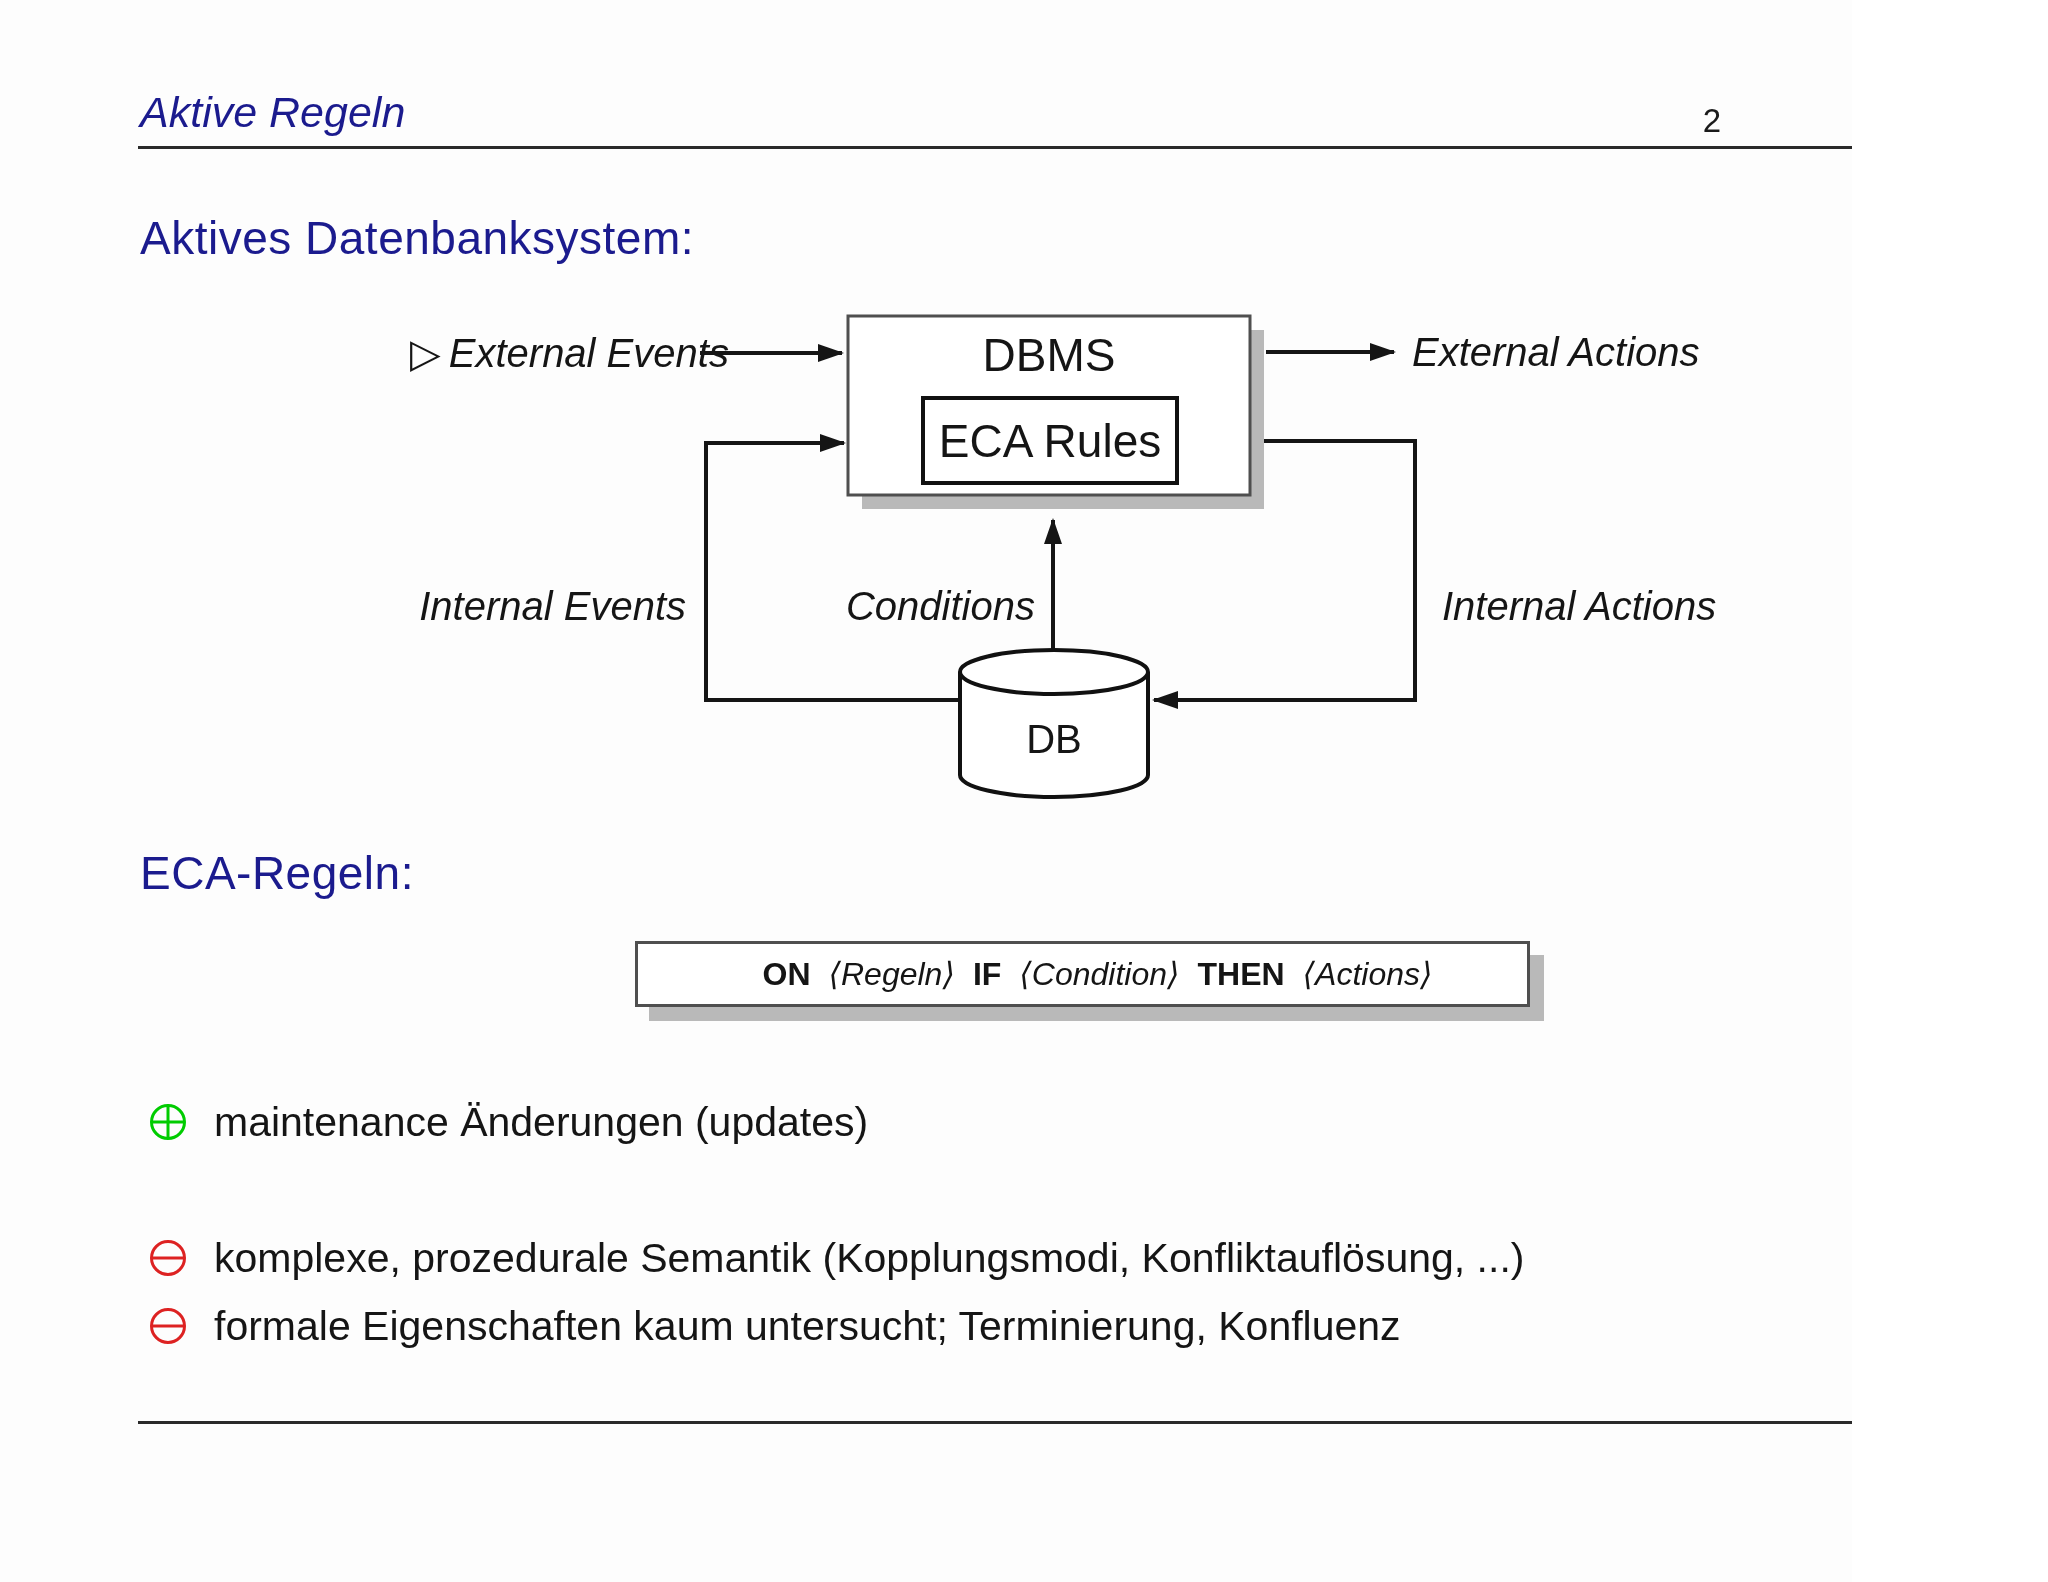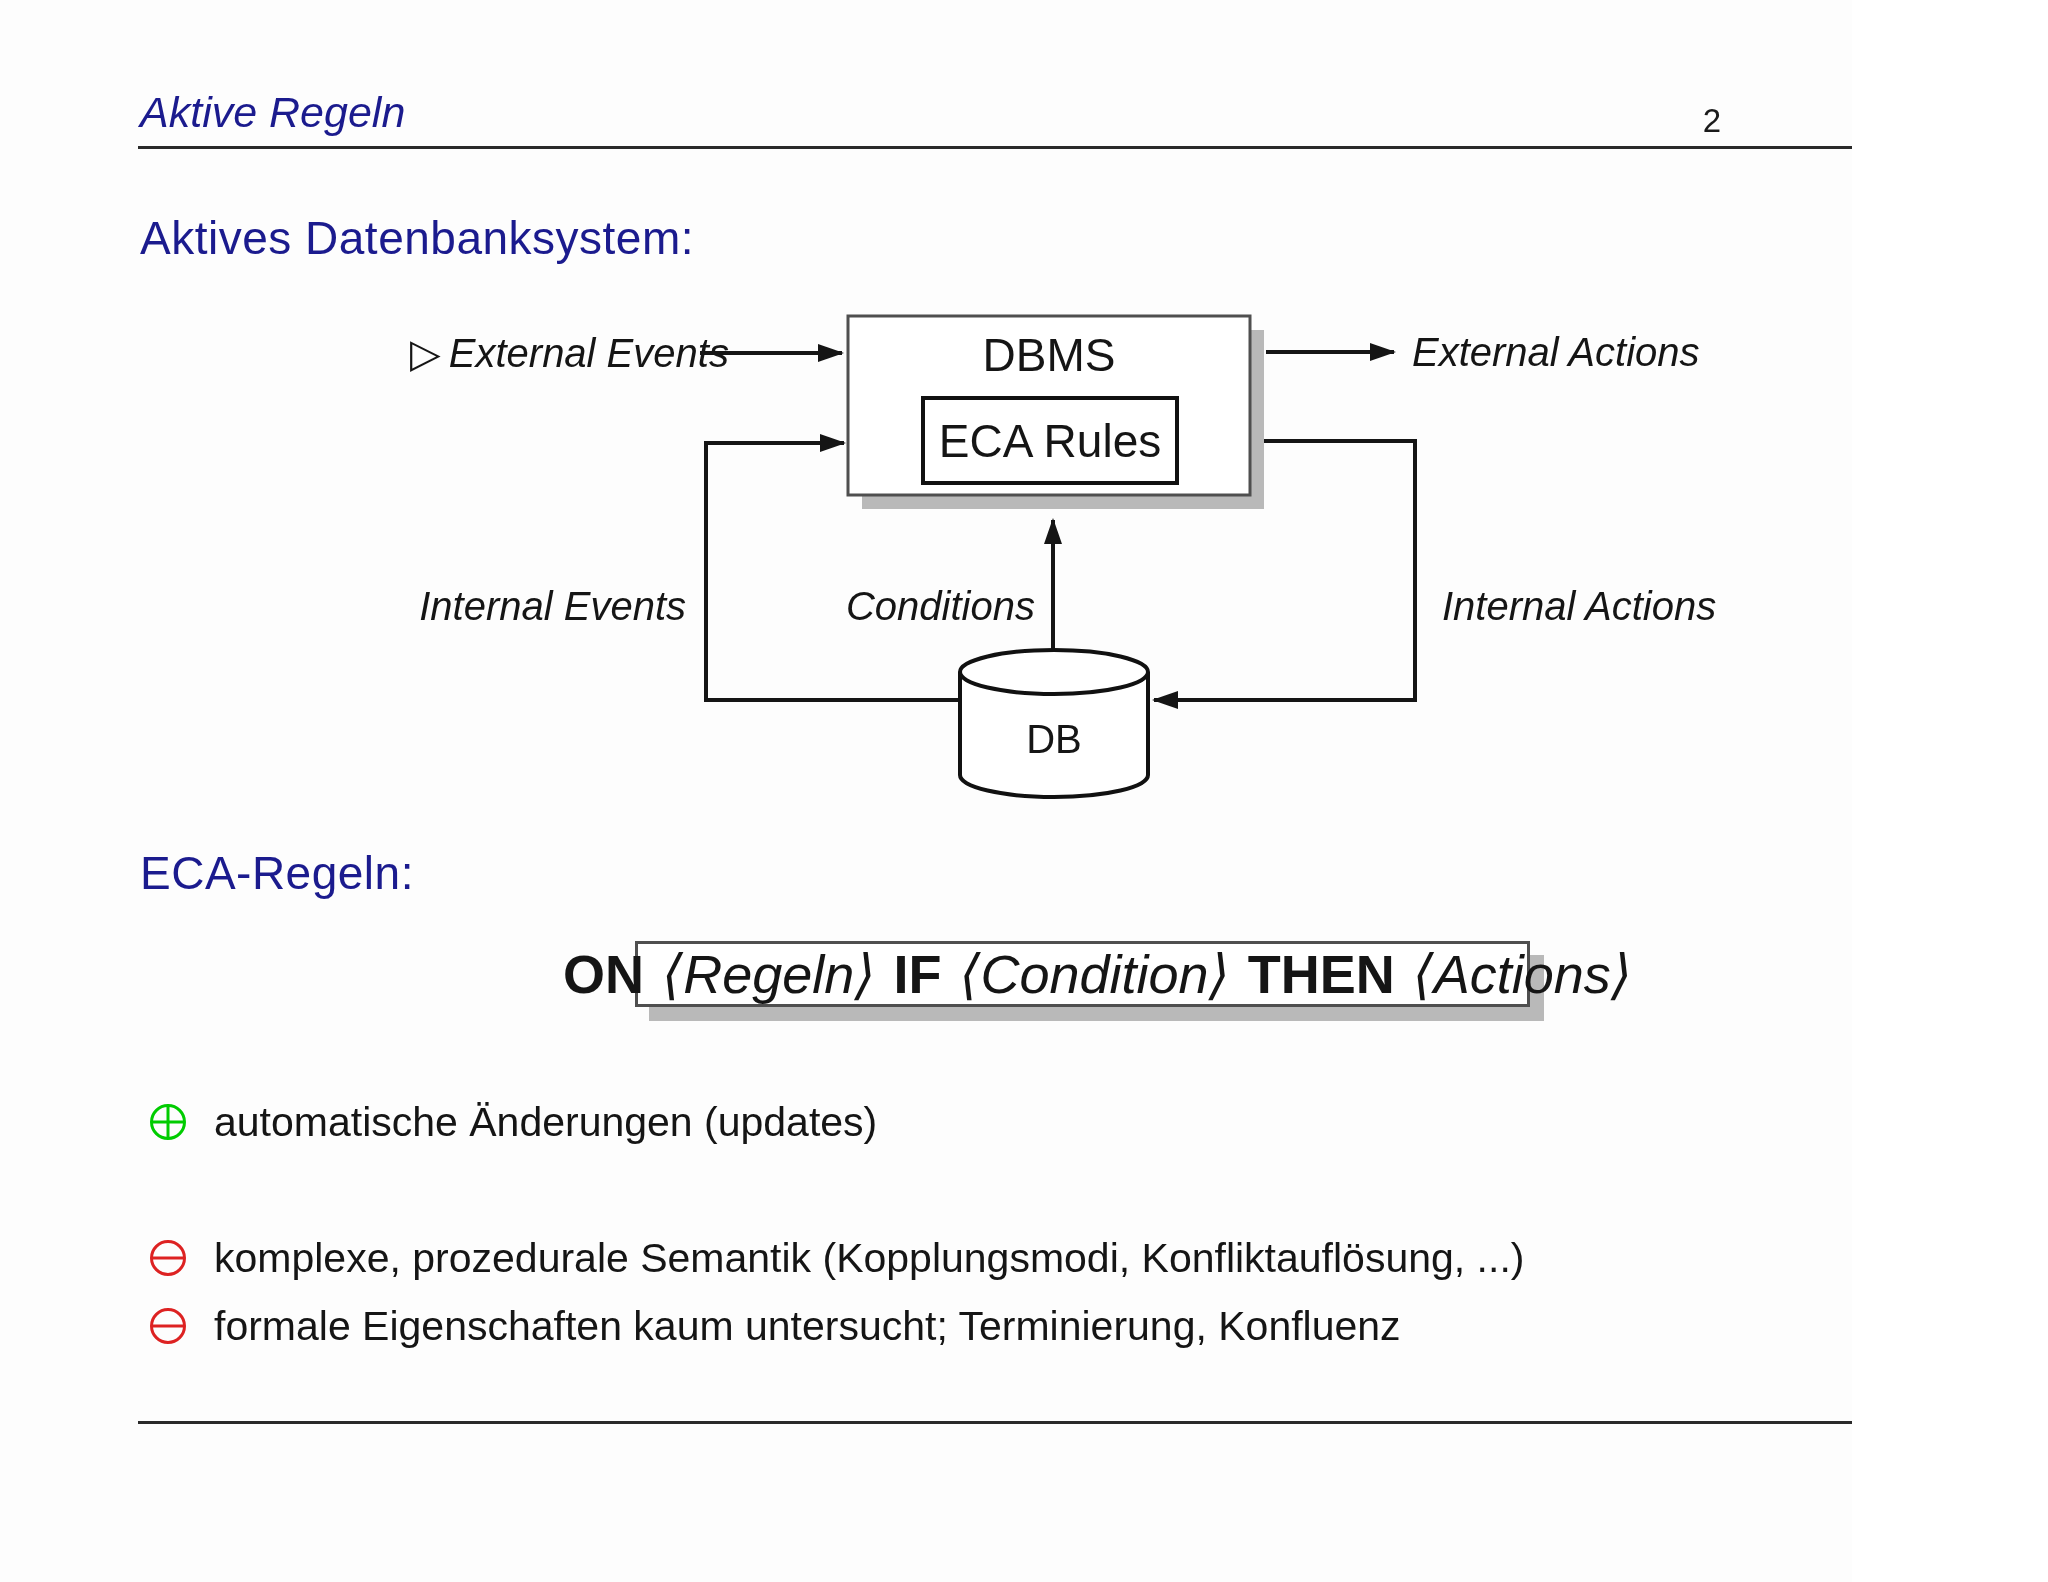--- a/index.html
+++ b/index.html
@@ -23,21 +23,21 @@
   .sh1{top:211px;}
   .sh2{top:846px;}
   .diagram-svg{left:0;top:0;width:2048px;height:1582px;}
   .dlabel{font-size:40px;font-style:italic;fill:#151515;}
   .dbox-label{font-size:46px;fill:#151515;}
   .eca-rule-box{
     left:635px;top:941px;width:895px;height:66px;box-sizing:border-box;
     background:#ffffff;border:3px solid #4f4f4f;
     box-shadow:14px 14px 0 #b9b9b9;
     display:flex;align-items:center;justify-content:center;gap:18px;
-    font-size:54px;color:#151515;padding-left:30px;
+    font-size:32px;color:#151515;padding-left:30px;
   }
   .kw{font-weight:700;}
   .ph{font-style:italic;}
   .bullet-row{
     left:148px;height:68px;display:flex;align-items:center;
     font-size:41px;color:#151515;
   }
   .bullet-icon{flex:0 0 auto;margin-right:26px;display:block;}
   .bullet-icon circle,.bullet-icon line{stroke:currentColor;fill:none;stroke-width:3;}
   .bullet-text{white-space:pre;}
@@ -103,21 +103,21 @@
     <span class="kw">THEN</span>
     <span class="ph">⟨Actions⟩</span>
   </div>
 
   <div class="abs bullet-row" style="top:1088px">
     <svg class="bullet-icon" width="40" height="40" viewBox="0 0 40 40" color="#00cc00">
       <circle cx="20" cy="20" r="16.5"></circle>
       <line x1="20" y1="3.5" x2="20" y2="36.5"></line>
       <line x1="3.5" y1="20" x2="36.5" y2="20"></line>
     </svg>
-    <div class="bullet-text"><span>automatische Änderungen (updates)</span><span class="b-bold"></span><span></span></div>
+    <div class="bullet-text"><span>maintenance Änderungen (updates)</span><span class="b-bold"></span><span></span></div>
   </div>
 
 
   <div class="abs bullet-row" style="top:1224px">
     <svg class="bullet-icon" width="40" height="40" viewBox="0 0 40 40" color="#dd2222">
       <circle cx="20" cy="20" r="16.5"></circle>
       <line x1="3.5" y1="20" x2="36.5" y2="20"></line>
     </svg>
     <div class="bullet-text"><span>komplexe, </span><span class="b-bold">prozedurale</span><span> Semantik (Kopplungsmodi, Konfliktauflösung, ...)</span></div>
   </div>

